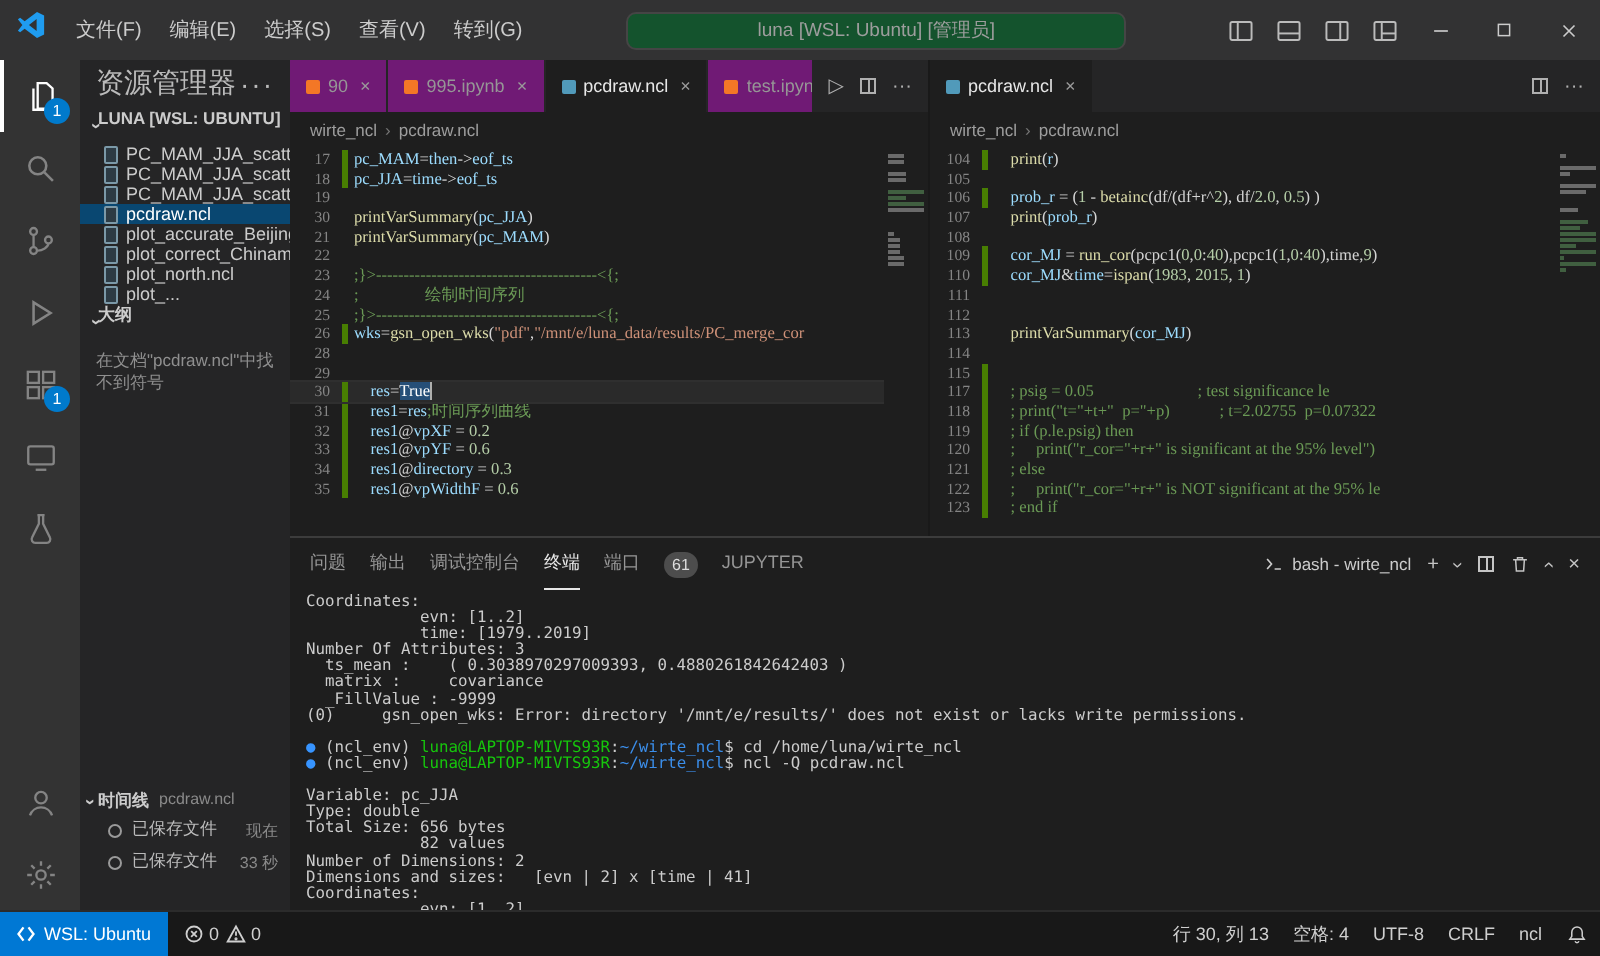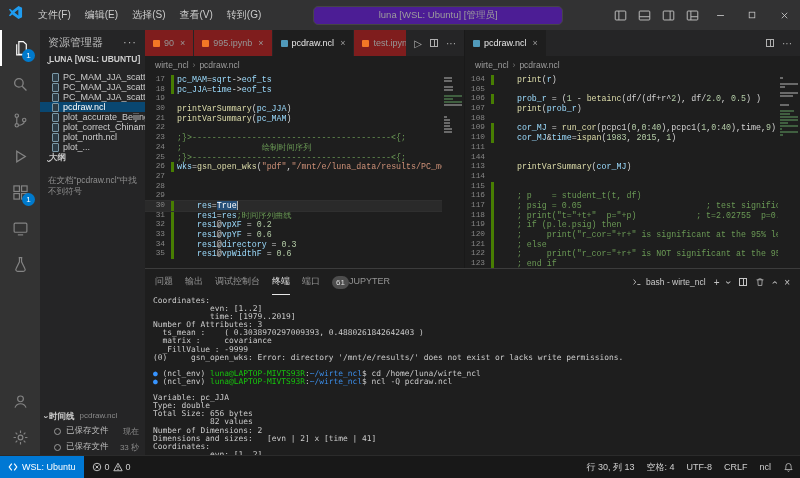--- a/index.html
+++ b/index.html
@@ -7,93 +7,93 @@
   .window{width:800px;height:478px;display:flex;flex-direction:column;overflow:hidden;background:#1e1e1e;color:#ccc}
   svg{display:block}
 
   
   .titlebar{flex:0 0 30px;background:#323233;display:flex;align-items:center;font-size:10px}
   .tb-left{display:flex;align-items:flex-start}
   .logo{margin:0 8px}
   .menus{display:flex}
   .menu-item{padding:3px 7px;border-radius:4px;color:#ccc;white-space:nowrap}
   .tb-center{flex:1;display:flex;justify-content:center;min-width:0}
-  .tb-search{width:250px;height:19px;background:#4c1d95;border:1px solid #454545;border-radius:5px;
+  .tb-search{width:250px;height:19px;background:#14532d;border:1px solid #454545;border-radius:5px;
              display:flex;align-items:center;justify-content:center;color:#9d9d9d;font-size:9.5px;overflow:hidden;white-space:nowrap}
   .tb-right{display:flex;align-items:center}
   .tb-icon{width:24px;height:30px;display:flex;align-items:center;justify-content:center;color:#bbb}
   .win-btn{width:32px;height:30px;display:flex;align-items:center;justify-content:center;color:#ccc}
 
   
   .main{flex:1;display:flex;min-height:0}
 
   
   .activitybar{flex:0 0 40px;background:#333333;display:flex;flex-direction:column;align-items:center}
   .ab-item{width:40px;height:36px;display:flex;align-items:center;justify-content:center;color:#848484;position:relative}
   .ab-item.active{color:#fff;border-left:2px solid #fff}
   .ab-badge{position:absolute;right:5px;bottom:4px;min-width:13px;height:13px;border-radius:7px;background:#007acc;color:#fff;
             font-size:8px;display:flex;align-items:center;justify-content:center;padding:0 3px}
   .ab-spacer{flex:1}
 
   
   .sidebar{flex:0 0 105px;background:#252526;display:flex;flex-direction:column;min-height:0;overflow:hidden}
-  .sb-title{flex:0 0 24px;display:flex;align-items:center;padding:0 8px;font-size:11px;color:#bbb}
+  .sb-title{flex:0 0 24px;display:flex;align-items:center;padding:0 8px;font-size:14px;color:#bbb}
   .sb-more{margin-left:auto;letter-spacing:1px;color:#bbb}
   .sec-h{flex:0 0 18px;display:flex;font-size:8.5px;font-weight:bold;color:#ccc;padding:0 3px;white-space:nowrap;overflow:hidden}
   .chev{display:inline-block;transform:rotate(90deg);margin-right:3px;color:#ccc;font-size:9px}
   .tl-file{margin-left:5px;color:#8a8a8a;font-weight:normal;font-size:8px;overflow:hidden;text-overflow:ellipsis}
   .file-row{flex:0 0 16px;display:flex;align-items:center;padding-left:12px;font-size:9px;color:#cccccc;white-space:nowrap;overflow:hidden}
   .file-row.selected{background:#094771;color:#fff}
   .file-icon{flex:0 0 7px;width:7px;height:9px;border:1px solid #7b99a8;border-radius:1px;margin-right:4px;background:#2d3b44}
   .outline-msg{padding:5px 8px;font-size:8.5px;line-height:1.35;color:#8f8f8f}
-  .tl-wrap{margin-top:auto;padding-bottom:0}
+  .tl-wrap{margin-top:auto;padding-bottom:16px}
   .tl-row{height:16px;display:flex;align-items:center;padding:0 6px 0 14px;font-size:8.5px;color:#bbb;white-space:nowrap;overflow:hidden}
   .tl-dot{flex:0 0 7px;width:7px;height:7px;border:1px solid #9a9a9a;border-radius:50%;margin-right:5px}
   .tl-time{margin-left:auto;color:#8a8a8a;font-size:8px;padding-left:4px}
 
   
   .editor-region{flex:1;display:flex;flex-direction:column;min-width:0;min-height:0}
   .editors-row{flex:0 0 238px;display:flex;min-width:0;overflow:hidden}
   .egroup{display:flex;flex-direction:column;min-width:0;overflow:hidden}
   .egroup.left{flex:0 0 320px;border-right:1px solid #191919}
   .egroup.right{flex:1}
   .tabsbar{flex:0 0 26px;background:#252526;display:flex;align-items:center;overflow:hidden}
   .tabs{display:flex;height:26px;overflow:hidden}
-  .tab{height:26px;display:flex;align-items:center;padding:0 8px;background:#7f1d1d;color:#969696;font-size:9px;border-right:1px solid #252526;white-space:nowrap}
+  .tab{height:26px;display:flex;align-items:center;padding:0 8px;background:#701a75;color:#969696;font-size:9px;border-right:1px solid #252526;white-space:nowrap}
   .tab.active{background:#1e1e1e;color:#e7e7e7}
   .tab-icon{width:7px;height:7px;border-radius:1px;margin-right:4px}
   .ti-nb{background:#f37726}.ti-ncl{background:#519aba}
   .tab-close{margin-left:6px;font-size:9px;color:#9a9a9a}
   .tab-actions{margin-left:auto;display:flex;align-items:center;gap:8px;padding:0 8px;color:#b0b0b0;font-size:10px}
   .split-box{width:8px;height:8px;border:1px solid currentColor;position:relative;display:inline-block}
   .split-box::after{content:'';position:absolute;left:50%;top:0;bottom:0;width:1px;background:currentColor}
   .crumbs{flex:0 0 18px;display:flex;align-items:center;padding-left:10px;font-size:8.5px;color:#9d9d9d;background:#1e1e1e;white-space:nowrap;overflow:hidden}
   .crumb-sep{margin:0 4px;color:#777}
   .codewrap{flex:1;display:flex;min-height:0;background:#1e1e1e;position:relative;overflow:hidden}
   .codelines{flex:1;overflow:hidden;padding-top:1px}
-  .cl{display:flex;height:9.7px;line-height:9.7px;font-family:Liberation Mono, monospace;font-size:8.3px;white-space:pre}
+  .cl{display:flex;height:9.7px;line-height:9.7px;font-family:Liberation Serif, serif;font-size:8.3px;white-space:pre}
   .cl .ln{flex:0 0 26px;text-align:right;padding-right:6px;color:#858585;font-size:7.8px}
   .cl .gut{flex:0 0 3px;margin-right:3px}
   .cl .gut.on{background:#487e02}
   .cl.hl{background:rgba(255,255,255,0.055);outline:1px solid #2f2f2f}
   .tk-p{color:#d4d4d4}.tk-v{color:#9cdcfe}.tk-f{color:#dcdcaa}.tk-s{color:#ce9178}
   .tk-n{color:#b5cea8}.tk-c{color:#6a9955}.tk-o{color:#d4d4d4}
   .tk-sel{background:#264f78;color:#fff}
   .tk-cur{border-left:1px solid #aeafad}
   .mm{flex:0 0 22px;background:#1e1e1e;padding-top:3px;display:flex;flex-direction:column;gap:1px}
   .mm-bar{height:2px;margin-left:2px;opacity:.7}
 
   
   .panel{flex:1;border-top:1px solid #3c3c3c;display:flex;flex-direction:column;min-height:0;background:#1e1e1e}
   .panel-header{flex:0 0 26px;display:flex;align-items:center;padding:0 10px;font-size:9px}
   .ptabs{display:flex;align-items:center;height:26px}
   .ptab{margin-right:12px;height:26px;line-height:25px;color:#969696;white-space:nowrap}
   .ptab.active{color:#e7e7e7;border-bottom:1px solid #e7e7e7}
   .pbadge{background:#4d4d4d;color:#ddd;border-radius:8px;min-width:16px;height:13px;line-height:13px;text-align:center;
-          font-size:8px;padding:0 4px;margin-right:0}
+          font-size:8px;padding:0 4px;margin-right:12px}
   .pright{margin-left:auto;display:flex;align-items:center;gap:8px;color:#c5c5c5}
   .term-title{display:flex;align-items:center;gap:4px;color:#cccccc;font-size:8.5px;white-space:nowrap}
   .pr-icon{color:#c5c5c5;font-size:10px;display:flex;align-items:center}
   .term{flex:1;overflow:hidden;padding:2px 0 0 8px;font-family:"DejaVu Sans Mono",monospace;font-size:7.9px;line-height:8.1px;white-space:pre;color:#ccc}
   .tt-t{color:#cccccc}
   .tt-g{color:#16c60c}
   .tt-b{color:#3b8eea}
   .tt-d{color:#3794ff}
 
   
@@ -340,31 +340,30 @@
               <span>···</span>
             </div>
           </div>
           <div class="crumbs">
               <span class="crumb">wirte_ncl</span>
               <span class="crumb-sep">›</span>
               <span class="crumb">pcdraw.ncl</span>
             </div>
           <div class="codewrap">
             <div class="codelines">
-                <div class="cl"><span class="ln">17</span><span class="gut on"></span><span class="codetxt"><span class="tk-v">pc_MAM</span><span class="tk-o">=</span><span class="tk-v">sqrt</span><span class="tk-o">-&gt;</span><span class="tk-v">eof_ts</span></span></div>
+                <div class="cl"><span class="ln">17</span><span class="gut on"></span><span class="codetxt"><span class="tk-v">pc_MAM</span><span class="tk-o">=</span><span class="tk-v">then</span><span class="tk-o">-&gt;</span><span class="tk-v">eof_ts</span></span></div>
                 <div class="cl"><span class="ln">18</span><span class="gut on"></span><span class="codetxt"><span class="tk-v">pc_JJA</span><span class="tk-o">=</span><span class="tk-v">time</span><span class="tk-o">-&gt;</span><span class="tk-v">eof_ts</span></span></div>
                 <div class="cl"><span class="ln">19</span><span class="gut"></span><span class="codetxt"></span></div>
                 <div class="cl"><span class="ln">30</span><span class="gut"></span><span class="codetxt"><span class="tk-f">printVarSummary</span><span class="tk-p">(</span><span class="tk-v">pc_JJA</span><span class="tk-p">)</span></span></div>
                 <div class="cl"><span class="ln">21</span><span class="gut"></span><span class="codetxt"><span class="tk-f">printVarSummary</span><span class="tk-p">(</span><span class="tk-v">pc_MAM</span><span class="tk-p">)</span></span></div>
                 <div class="cl"><span class="ln">22</span><span class="gut"></span><span class="codetxt"></span></div>
                 <div class="cl"><span class="ln">23</span><span class="gut"></span><span class="codetxt"><span class="tk-c">;}&gt;----------------------------------------&lt;{;</span></span></div>
                 <div class="cl"><span class="ln">24</span><span class="gut"></span><span class="codetxt"><span class="tk-c">;                绘制时间序列</span></span></div>
                 <div class="cl"><span class="ln">25</span><span class="gut"></span><span class="codetxt"><span class="tk-c">;}&gt;----------------------------------------&lt;{;</span></span></div>
                 <div class="cl"><span class="ln">26</span><span class="gut on"></span><span class="codetxt"><span class="tk-v">wks</span><span class="tk-o">=</span><span class="tk-f">gsn_open_wks</span><span class="tk-p">(</span><span class="tk-s">"pdf"</span><span class="tk-p">,</span><span class="tk-s">"/mnt/e/luna_data/results/PC_merge_cor</span></span></div>
-                <div class="cl"><span class="ln">27</span><span class="gut"></span><span class="codetxt"></span></div>
                 <div class="cl"><span class="ln">28</span><span class="gut"></span><span class="codetxt"></span></div>
                 <div class="cl"><span class="ln">29</span><span class="gut"></span><span class="codetxt"></span></div>
                 <div class="cl hl"><span class="ln">30</span><span class="gut on"></span><span class="codetxt"><span class="tk-p">    </span><span class="tk-v">res</span><span class="tk-o">=</span><span class="tk-sel">True</span><span class="tk-cur"></span></span></div>
                 <div class="cl"><span class="ln">31</span><span class="gut on"></span><span class="codetxt"><span class="tk-p">    </span><span class="tk-v">res1</span><span class="tk-o">=</span><span class="tk-v">res</span><span class="tk-c">;时间序列曲线</span></span></div>
                 <div class="cl"><span class="ln">32</span><span class="gut on"></span><span class="codetxt"><span class="tk-p">    </span><span class="tk-v">res1</span><span class="tk-p">@</span><span class="tk-v">vpXF</span><span class="tk-o"> = </span><span class="tk-n">0.2</span></span></div>
                 <div class="cl"><span class="ln">33</span><span class="gut on"></span><span class="codetxt"><span class="tk-p">    </span><span class="tk-v">res1</span><span class="tk-p">@</span><span class="tk-v">vpYF</span><span class="tk-o"> = </span><span class="tk-n">0.6</span></span></div>
                 <div class="cl"><span class="ln">34</span><span class="gut on"></span><span class="codetxt"><span class="tk-p">    </span><span class="tk-v">res1</span><span class="tk-p">@</span><span class="tk-v">directory</span><span class="tk-o"> = </span><span class="tk-n">0.3</span></span></div>
                 <div class="cl"><span class="ln">35</span><span class="gut on"></span><span class="codetxt"><span class="tk-p">    </span><span class="tk-v">res1</span><span class="tk-p">@</span><span class="tk-v">vpWidthF</span><span class="tk-o"> = </span><span class="tk-n">0.6</span></span></div>
               </div>
             <div class="mm">
@@ -413,25 +412,24 @@
           <div class="codewrap">
             <div class="codelines">
                 <div class="cl"><span class="ln">104</span><span class="gut on"></span><span class="codetxt"><span class="tk-p">    </span><span class="tk-f">print</span><span class="tk-p">(</span><span class="tk-v">r</span><span class="tk-p">)</span></span></div>
                 <div class="cl"><span class="ln">105</span><span class="gut"></span><span class="codetxt"></span></div>
                 <div class="cl"><span class="ln">106</span><span class="gut on"></span><span class="codetxt"><span class="tk-p">    </span><span class="tk-v">prob_r</span><span class="tk-o"> = (</span><span class="tk-n">1</span><span class="tk-o"> - </span><span class="tk-f">betainc</span><span class="tk-p">(df/(df+r^</span><span class="tk-n">2</span><span class="tk-p">), df/</span><span class="tk-n">2.0</span><span class="tk-p">, </span><span class="tk-n">0.5</span><span class="tk-p">) )</span></span></div>
                 <div class="cl"><span class="ln">107</span><span class="gut"></span><span class="codetxt"><span class="tk-p">    </span><span class="tk-f">print</span><span class="tk-p">(</span><span class="tk-v">prob_r</span><span class="tk-p">)</span></span></div>
                 <div class="cl"><span class="ln">108</span><span class="gut"></span><span class="codetxt"></span></div>
                 <div class="cl"><span class="ln">109</span><span class="gut on"></span><span class="codetxt"><span class="tk-p">    </span><span class="tk-v">cor_MJ</span><span class="tk-o"> = </span><span class="tk-f">run_cor</span><span class="tk-p">(pcpc1(</span><span class="tk-n">0</span><span class="tk-p">,</span><span class="tk-n">0</span><span class="tk-p">:</span><span class="tk-n">40</span><span class="tk-p">),pcpc1(</span><span class="tk-n">1</span><span class="tk-p">,</span><span class="tk-n">0</span><span class="tk-p">:</span><span class="tk-n">40</span><span class="tk-p">),time,</span><span class="tk-n">9</span><span class="tk-p">)</span></span></div>
                 <div class="cl"><span class="ln">110</span><span class="gut on"></span><span class="codetxt"><span class="tk-p">    </span><span class="tk-v">cor_MJ</span><span class="tk-p">&amp;</span><span class="tk-v">time</span><span class="tk-o">=</span><span class="tk-f">ispan</span><span class="tk-p">(</span><span class="tk-n">1983</span><span class="tk-p">, </span><span class="tk-n">2015</span><span class="tk-p">, </span><span class="tk-n">1</span><span class="tk-p">)</span></span></div>
                 <div class="cl"><span class="ln">111</span><span class="gut"></span><span class="codetxt"></span></div>
-                <div class="cl"><span class="ln">144</span><span class="gut"></span><span class="codetxt"></span></div>
+                <div class="cl"><span class="ln">112</span><span class="gut"></span><span class="codetxt"></span></div>
                 <div class="cl"><span class="ln">113</span><span class="gut"></span><span class="codetxt"><span class="tk-p">    </span><span class="tk-f">printVarSummary</span><span class="tk-p">(</span><span class="tk-v">cor_MJ</span><span class="tk-p">)</span></span></div>
                 <div class="cl"><span class="ln">114</span><span class="gut"></span><span class="codetxt"></span></div>
                 <div class="cl"><span class="ln">115</span><span class="gut on"></span></div>
-                <div class="cl"><span class="ln">116</span><span class="gut on"></span><span class="codetxt"><span class="tk-c">    ; p    = student_t(t, df)</span></span></div>
                 <div class="cl"><span class="ln">117</span><span class="gut on"></span><span class="codetxt"><span class="tk-c">    ; psig = 0.05                         ; test significance le</span></span></div>
                 <div class="cl"><span class="ln">118</span><span class="gut on"></span><span class="codetxt"><span class="tk-c">    ; print("t="+t+"  p="+p)            ; t=2.02755  p=0.07322</span></span></div>
                 <div class="cl"><span class="ln">119</span><span class="gut on"></span><span class="codetxt"><span class="tk-c">    ; if (p.le.psig) then</span></span></div>
                 <div class="cl"><span class="ln">120</span><span class="gut on"></span><span class="codetxt"><span class="tk-c">    ;     print("r_cor="+r+" is significant at the 95% level")</span></span></div>
                 <div class="cl"><span class="ln">121</span><span class="gut on"></span><span class="codetxt"><span class="tk-c">    ; else</span></span></div>
                 <div class="cl"><span class="ln">122</span><span class="gut on"></span><span class="codetxt"><span class="tk-c">    ;     print("r_cor="+r+" is NOT significant at the 95% le</span></span></div>
                 <div class="cl"><span class="ln">123</span><span class="gut on"></span><span class="codetxt"><span class="tk-c">    ; end if</span></span></div>
               </div>
             <div class="mm">
                 <div class="mm-bar" style="width: 3px; background: rgb(138, 138, 138);"></div>

